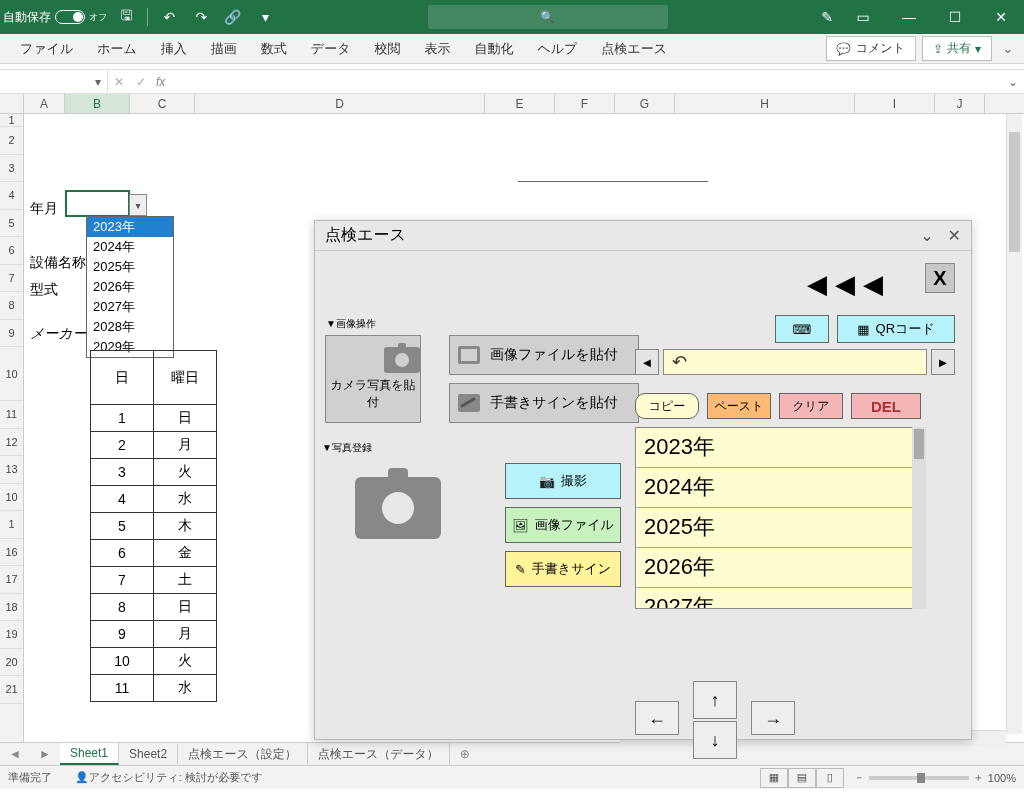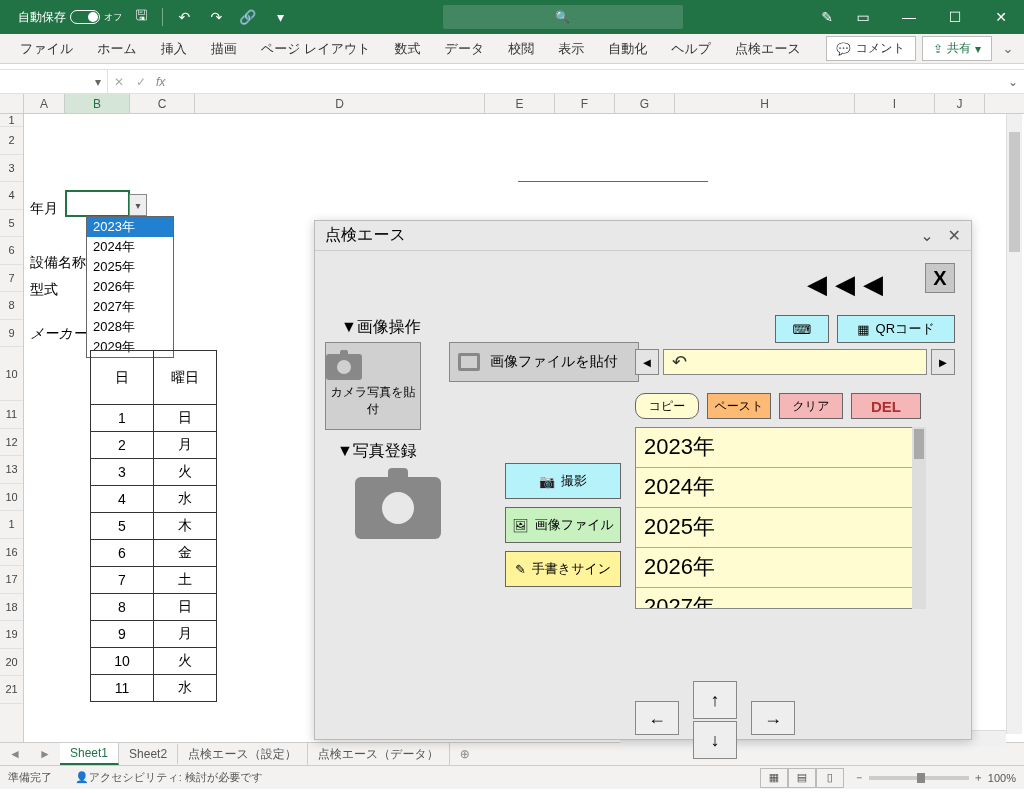--- a/index.html
+++ b/index.html
@@ -1,20 +1,20 @@
 <!DOCTYPE html>
 <html><head>
 <meta charset="utf-8">
 <style>
 * { box-sizing: border-box; margin: 0; padding: 0; font-family: "Yu Gothic UI", "Meiryo UI", Meiryo, sans-serif; }
 html, body { width: 1024px; height: 793px; overflow: hidden; background: #fff; }
 
 
 .titlebar { height: 34px; background: #217346; display: flex; align-items: center; color: #fff; font-size: 12px; }
-.titlebar .left { display: flex; align-items: center; gap: 6px; padding: 0 18px; }
+.titlebar .left { display: flex; align-items: center; gap: 6px; padding: 0 3px; }
 .titlebar .autosave { display:flex; align-items:center; gap:4px; }
 .titlebar .toggle { width: 30px; height: 14px; border: 1px solid #fff; border-radius: 8px; position: relative; }
 .titlebar .toggle::after { content:''; position:absolute; right:1px; top:1px; width:10px; height:10px; background:#fff; border-radius:50%; }
 .tb-btn { width: 26px; height: 26px; display:flex; align-items:center; justify-content:center; color:#fff; font-size:14px; }
 .tb-sep { width:1px; height:18px; background: rgba(255,255,255,0.4); margin:0 2px;}
 .titlebar .center { flex:1; display:flex; justify-content:center; }
 .search { width: 240px; height:24px; background: rgba(255,255,255,0.15); border:none; display:flex; align-items:center; justify-content:center; color:#fff; border-radius:2px;}
 .titlebar .right { display:flex; align-items:center; }
 .win-btn { width: 46px; height:34px; display:flex; align-items:center; justify-content:center; color:#fff; font-size:14px;}
 
@@ -96,22 +96,22 @@
 .pane-title .close{ margin-left:auto; display:flex; gap:14px; color:#555; font-size:16px;}
 .pane-body { position:relative; padding:8px 10px; height:calc(100% - 30px);}
 
 .tri-btns { position:absolute; right:80px; top:18px; font-size:26px; letter-spacing:8px; color:#000; font-family: Arial;}
 .bigX { position:absolute; right:16px; top:12px; width:30px; height:30px; background:#c9c8c8; border:1px solid #888; display:flex; align-items:center; justify-content:center; font-size:20px; font-weight:bold;}
 .top-btns { position:absolute; right:16px; top:64px; display:flex; gap:8px;}
 .sq-btn { border:1px solid #666; padding:4px 10px; font-size:13px; display:flex; align-items:center; justify-content:center; gap:6px;}
 .sq-btn.cyan { background:#b5f2f9;}
 .sq-btn.qr { width:118px;}
 
-.sec-label { font-size:16px; margin:4px 16px;}
-.cam-box { width:96px; height:88px; background:#d0d0d0; border:1px solid #888; display:flex; flex-direction:column; align-items:flex-start; justify-content:center; font-size:12px; gap:4px;}
+.sec-label { font-size:10px; margin:4px 1px;}
+.cam-box { width:96px; height:88px; background:#d0d0d0; border:1px solid #888; display:flex; flex-direction:column; align-items:flex-end; justify-content:center; font-size:12px; gap:4px;}
 .cam-icon { width:36px; height:26px; background:#888; border-radius:3px; position:relative;}
 .cam-icon::before { content:''; position:absolute; width:14px; height:14px; background:#d0d0d0; border-radius:50%; left:11px; top:6px;}
 .cam-icon::after { content:''; position:absolute; width:8px; height:5px; background:#888; border-radius:2px 2px 0 0; left:14px; top:-4px;}
 .img-btn-row { display:flex; gap:10px; align-items:flex-start;}
 .paste-btns { display:flex; flex-direction:column; gap:8px;padding-left:18px;}
 .paste-btn { width:190px; height:40px; background:#d0d0d0; border:1px solid #888; display:flex; align-items:center; gap:10px; padding:0 8px; font-size:14px;}
 .mini-ico { width:22px; height:18px; background:#888; border-radius:2px; position:relative;}
 .mini-ico.pic::after{ content:''; position:absolute; inset:3px; background:#d0d0d0;}
 .mini-ico.pen::after{ content:''; position:absolute; width:16px; height:3px; background:#555; transform:rotate(-30deg); left:2px; top:7px;}
 
@@ -181,21 +181,20 @@
     <div class="win-btn">☐</div>
     <div class="win-btn">✕</div>
   </div>
 </div>
 
 <div class="ribbon">
   <div class="rtab">ファイル</div>
   <div class="rtab">ホーム</div>
   <div class="rtab">挿入</div>
   <div class="rtab">描画</div>
-  <div class="rtab">ページ レイアウト</div>
   <div class="rtab">数式</div>
   <div class="rtab">データ</div>
   <div class="rtab">校閲</div>
   <div class="rtab">表示</div>
   <div class="rtab">自動化</div>
   <div class="rtab">ヘルプ</div>
   <div class="rtab">点検エース</div>
   <div class="right-actions">
     <div class="ra-btn">
         <span>💬</span>
@@ -365,20 +364,24 @@
     <div class="img-btn-row">
       <div class="cam-box">
         <div class="cam-icon"></div>
         <span style="text-align:center">カメラ写真を貼付</span>
       </div>
       <div class="paste-btns">
         <div class="paste-btn">
             <span class="mini-ico pic"></span>
             <span>画像ファイルを貼付</span>
           </div>
+        <div class="paste-btn">
+            <span class="mini-ico pen"></span>
+            <span>手書きサインを貼付</span>
+          </div>
       </div>
     </div>
 
     <div class="undo-row">
       <div class="arrow-sm">◄</div>
       <div class="undo-main">↶</div>
       <div class="arrow-sm">►</div>
     </div>
 
     <div class="action-row">

